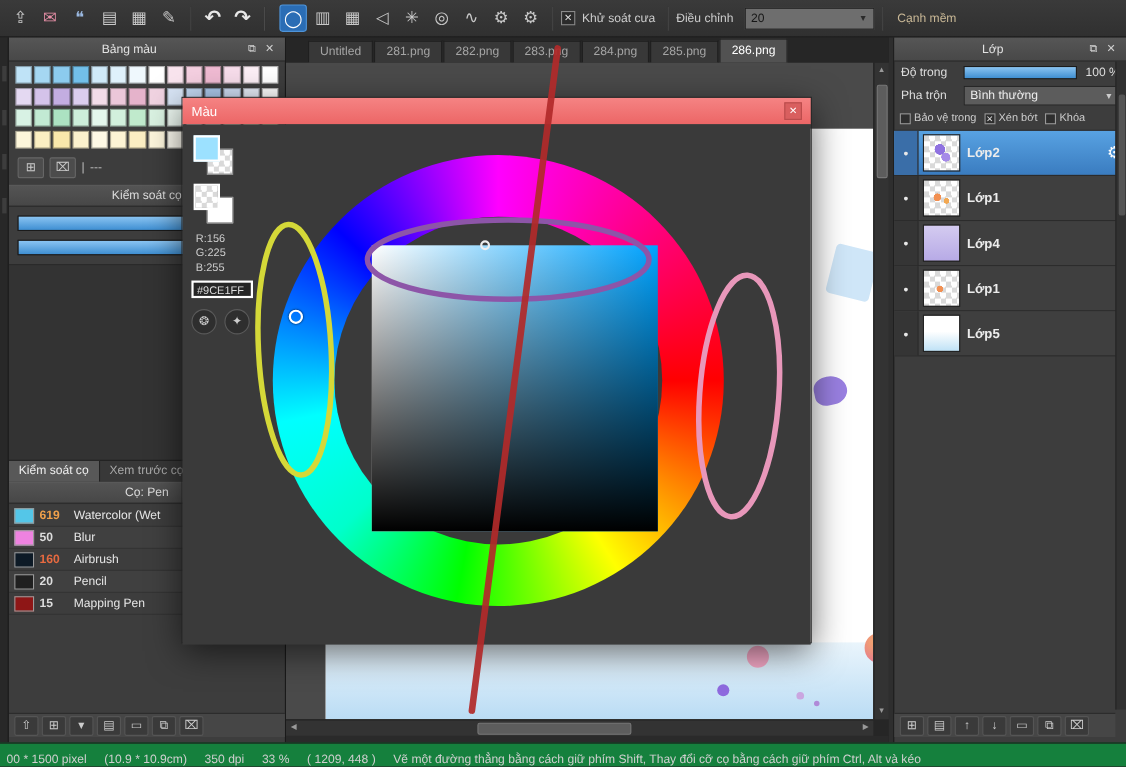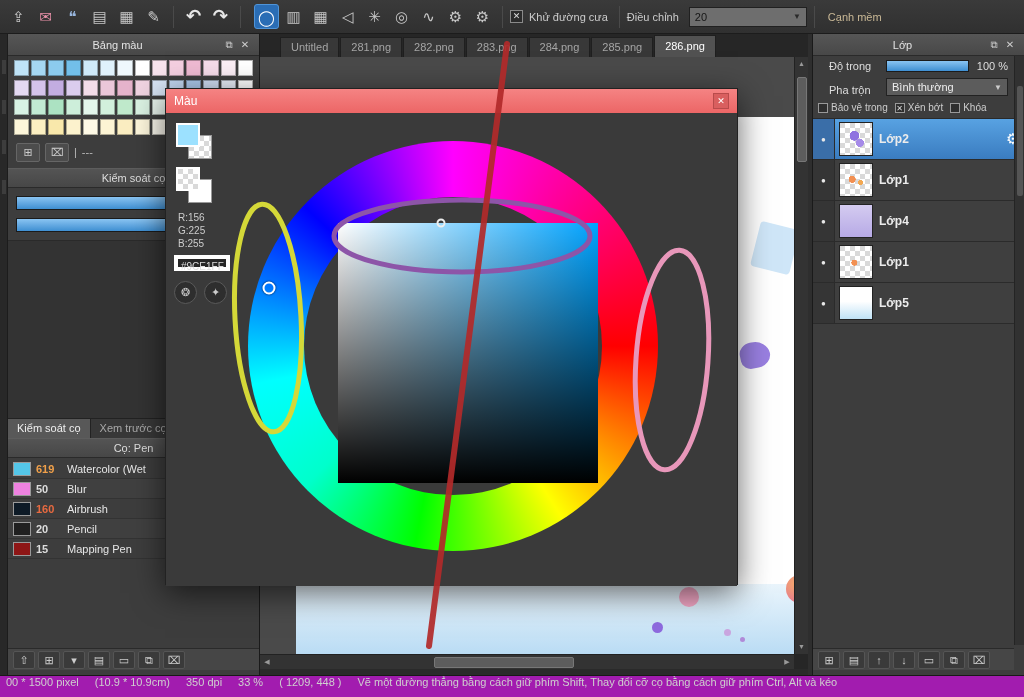--- a/index.html
+++ b/index.html
@@ -83,21 +83,21 @@
   .hscroll { position:absolute; left:0; right:14px; bottom:6px; height:15px; background:#333; border-top:1px solid #222;
     display:flex; align-items:center; }
   .scroll-arrow { color:#999; font-size:7px; width:14px; height:14px; line-height:14px; text-align:center; flex:none; }
   .v-thumb { width:10px; height:85px; background:#5d5d5d; border:1px solid #777; margin-top:6px; border-radius:2px; }
   .h-thumb { height:11px; width:140px; background:#5d5d5d; border:1px solid #777; margin-left:160px; border-radius:2px; }
   .h-track { flex:1; }
   .canvas-foot { position:absolute; left:0; right:0; bottom:0; height:6px; background:#2a2a2a; }
   
   .right-panel { position:absolute; left:812px; top:34px; width:212px; height:641px; background:#3d3d3d;
     border-left:1px solid #1a1a1a; z-index:10; font-size:11px; }
-  .rp-row { display:flex; align-items:flex-end; gap:5px; padding:4px 16px 2px; }
+  .rp-row { display:flex; align-items:center; gap:5px; padding:4px 6px 2px; }
   .rp-label { width:52px; color:#ddd; }
   .rp-track { flex:1; height:12px; background:#262626; border:1px solid #1b1b1b; }
   .rp-fill { width:100%; height:100%; background:linear-gradient(#8ac4f2,#3f8fd2); }
   .rp-value { width:34px; text-align:right; color:#ddd; }
   .rp-select { flex:1; height:18px; background:#5c5c5c; border:1px solid #222; color:#eee; display:flex;
     align-items:center; padding:0 5px; }
   .rp-select .val { flex:1; }
   .rp-select .caret { font-size:8px; color:#ccc; }
   .rp-checks { display:flex; align-items:center; gap:7px; padding:4px 5px 5px; font-size:10px; color:#ccc; }
   .chk-box { width:10px; height:10px; border:1px solid #999; background:#2e2e2e; display:inline-block; flex:none; }
@@ -133,28 +133,28 @@
     border-radius:50%; transform:translate(-50%,-50%); box-shadow:0 0 2px #000; }
   .sv-cursor { position:absolute; left:275px; top:110px; width:9px; height:9px; border:2px solid #eee;
     border-radius:50%; transform:translate(-50%,-50%); }
   .dlg-swatch-main { position:absolute; left:10px; top:10px; width:24px; height:24px; border:2px solid #fff; z-index:2; }
   .dlg-swatch-back { position:absolute; left:22px; top:22px; width:24px; height:24px; background:#fff; border:1px solid #999; }
   .checker { background:repeating-conic-gradient(#ffffff 0% 25%, #d9d9d9 0% 50%) 0 0 / 10px 10px; }
   .dlg-swatch-c { position:absolute; left:10px; top:54px; width:24px; height:24px; border:2px solid #fff; z-index:2; }
   .dlg-swatch-d { position:absolute; left:22px; top:66px; width:24px; height:24px; background:#fff; border:1px solid #999; }
   .dlg-rgb { position:absolute; left:12px; top:98px; font-size:10px; color:#ccc; line-height:13px; }
   .dlg-rgb span { display:block; }
-  .dlg-hex { position:absolute; left:8px; top:142px; width:56px; height:16px; background:#262626; border:4px solid #ffffff;
+  .dlg-hex { position:absolute; left:8px; top:142px; width:56px; height:16px; background:#262626; border:2px solid #ffffff;
     color:#ddd; font-size:10px; line-height:15px; padding-left:3px; }
   .dlg-btns { position:absolute; left:8px; top:168px; display:flex; gap:7px; }
   .round-btn { width:23px; height:23px; border-radius:50%; background:#2e2e2e; border:1px solid #5a5a5a;
     color:#ccc; font-size:11px; line-height:21px; text-align:center; }
   
-  .statusbar { position:absolute; left:0; right:0; bottom:0; height:22px; background:#a21caf; border-top:1px solid #191919;
-    display:flex; align-items:flex-start; padding:0 6px; gap:16px; font-size:11px; color:#cfcfcf; z-index:30; white-space:nowrap; overflow:hidden; }
+  .statusbar { position:absolute; left:0; right:0; bottom:0; height:22px; background:#15803d; border-top:1px solid #191919;
+    display:flex; align-items:flex-end; padding:0 6px; gap:16px; font-size:11px; color:#cfcfcf; z-index:30; white-space:nowrap; overflow:hidden; }
   
   .annotations { position:absolute; inset:0; z-index:60; pointer-events:none; }
 </style>
 </head>
 <body>
 
 <div class="app">
 
   <header class="toolbar">
     <div class="tb-group">
@@ -180,21 +180,21 @@
         <button class="tb-icon">▦</button>
         <button class="tb-icon">◁</button>
         <button class="tb-icon">✳</button>
         <button class="tb-icon">◎</button>
         <button class="tb-icon">∿</button>
         <button class="tb-icon">⚙</button>
         <button class="tb-icon">⚙</button>
       </div>
     <div class="tb-sep"></div>
     <span class="tb-check">✕</span>
-    <span class="tb-label">Khử đường cưa</span>
+    <span class="tb-label">Khử soát cưa</span>
     <div class="tb-sep"></div>
     <span class="tb-label">Điều chỉnh</span>
     <div class="tb-select">
       <span class="val">20</span>
       <span class="caret">▼</span>
     </div>
     <div class="tb-sep"></div>
     <span class="soft-edge">Cạnh mềm</span>
   </header>
 

